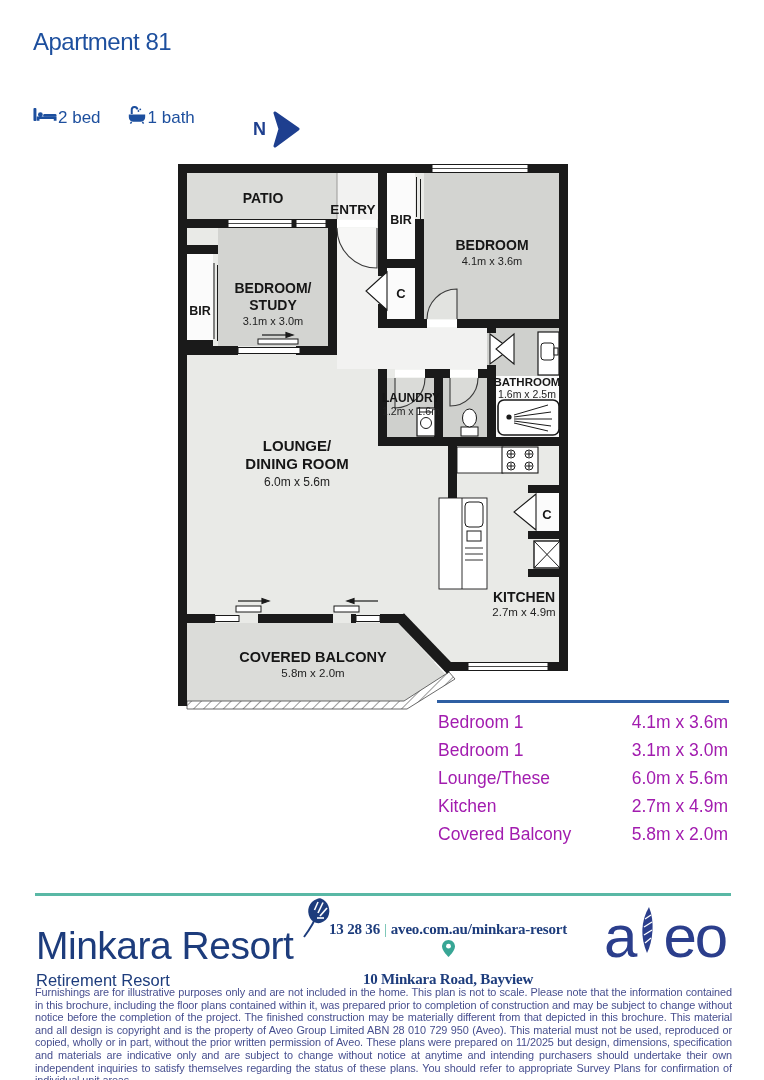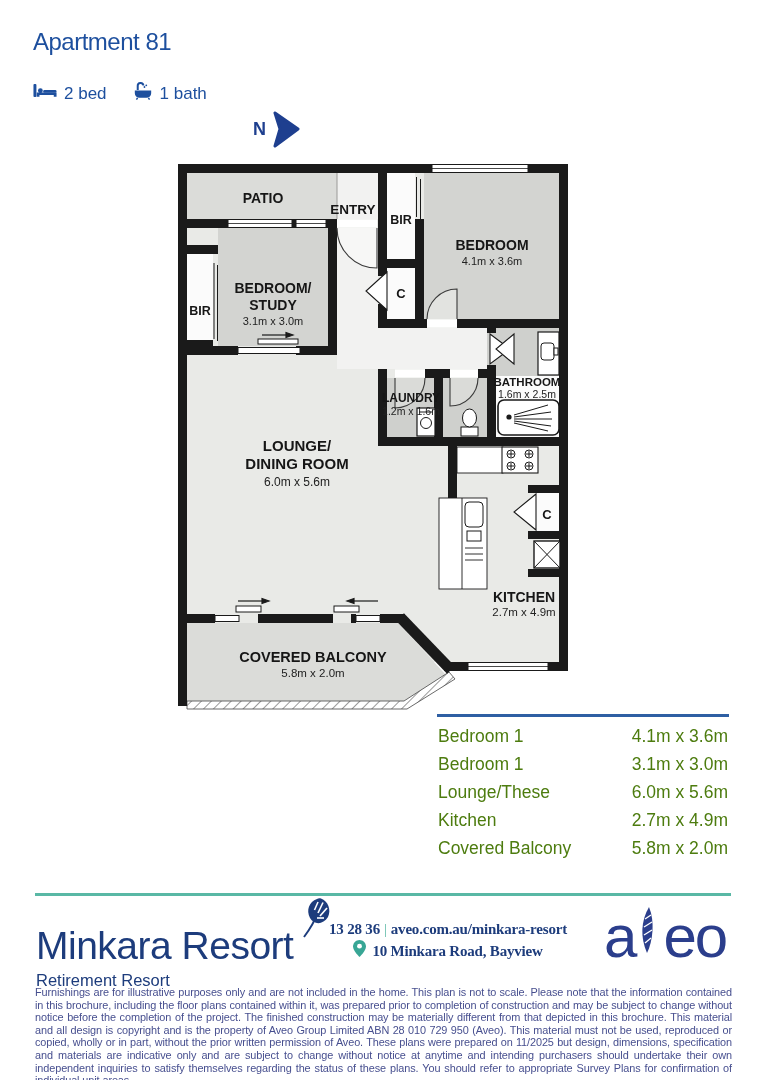--- a/index.html
+++ b/index.html
@@ -3,44 +3,44 @@
 <meta charset="utf-8">
 <style>
   html,body{margin:0;padding:0;background:#fff;}
   #page{position:relative;width:764px;height:1080px;background:#ffffff;overflow:hidden;
         font-family:"Liberation Sans",sans-serif;}
   
   #title{position:absolute;left:33px;top:28px;font-size:24px;letter-spacing:-.5px;
          color:#1d4f9e;font-weight:500;}
   #facts{position:absolute;left:33px;top:81px;display:flex;align-items:center;gap:26px;
          color:#1d4f9e;font-size:17px;}
-  .fact{display:flex;align-items:center;gap:7px;}
+  .fact{display:flex;align-items:center;gap:1px;margin-top:24px;}
   
   #compass{position:absolute;left:253px;top:110px;display:flex;align-items:center;gap:5px;}
   #compass .n{color:#1e3f8f;font-weight:bold;font-size:18px;}
   
   #plan{position:absolute;left:170px;top:156px;}
   .room-label{font-family:"Liberation Sans",sans-serif;font-weight:bold;fill:#161616;}
   .room-dims{font-family:"Liberation Sans",sans-serif;fill:#222;}
   
-  #dims-table{position:absolute;left:437px;top:700px;width:292px;color:#4d7c0f;margin-top:14px;}
+  #dims-table{position:absolute;left:437px;top:700px;width:292px;color:#a21caf;}
   #dims-table .rows{border-top:3px solid #2e5fa3;padding-top:5px;}
   .trow{display:flex;justify-content:space-between;font-size:17.5px;padding:3.6px 1px;}
   #total-row{display:flex;justify-content:space-between;font-weight:bold;font-size:18px;
              border-top:2px solid #2e5fa3;margin-top:6px;padding:8px 1px 0 1px;}
   
   #footer-rule{position:absolute;left:35px;top:893px;width:696px;height:3px;background:#59b8a5;}
   #resort{position:absolute;left:36px;top:924px;color:#1d3c7c;}
   #resort .name{font-size:39px;letter-spacing:-.5px;}
   #resort .tagline{font-size:16.5px;margin-top:3px;}
   #resort-leaf{position:absolute;left:261px;top:-27px;}
   #contact{position:absolute;left:300px;top:919px;width:296px;text-align:center;
            color:#1d3c7c;font-weight:bold;font-size:15px;letter-spacing:-.2px;line-height:21px;font-family:Liberation Serif, serif;}
   #contact .sep{color:#59b8a5;padding:0 4px;font-weight:normal;}
-  #contact .addr{display:flex;align-items:center;justify-content:center;gap:6px;}
+  #contact .addr{display:flex;align-items:center;justify-content:center;gap:6px;flex-direction:column;}
   #aveo-logo{position:absolute;left:604px;top:905px;display:flex;align-items:flex-end;
              color:#2b3e8c;font-size:60px;letter-spacing:-2px;line-height:56px;}
   #aveo-logo .leaf{margin:0 1px 2px 1px;}
   
   #disclaimer{position:absolute;left:35px;top:986px;width:697px;font-size:10.9px;
               line-height:12.6px;color:#474f8f;text-align:justify;letter-spacing:-.1px;}
 </style>
 </head>
 <body>
 

